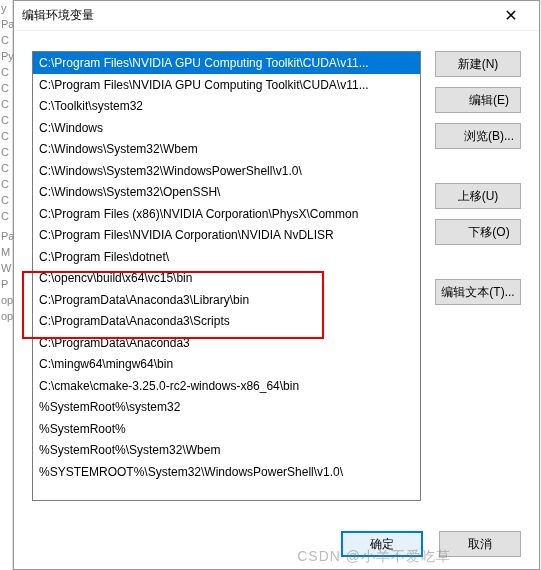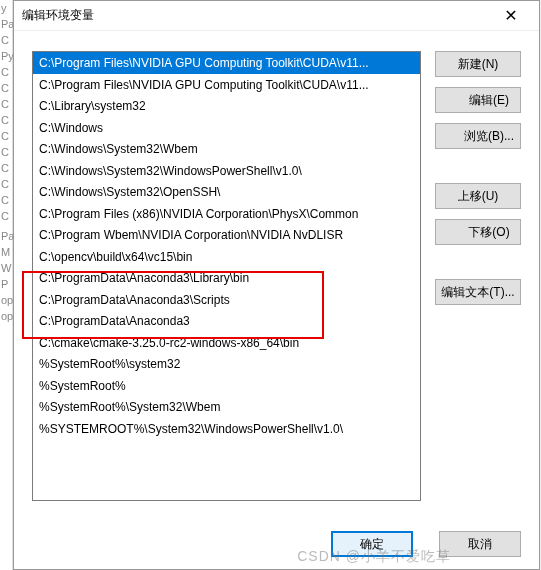--- a/index.html
+++ b/index.html
@@ -11,21 +11,21 @@
 .content { padding: 20px 18px 10px 18px; display: flex; gap: 14px; justify-content: flex-end; }
 .listwrap { border: 1px solid #7a7a7a; width: 398px; height: 450px; overflow: hidden; position: relative; }
 .list { list-style: none; }
 .list li { padding: 2px 6px; font-size: 12px; white-space: nowrap; overflow: hidden; text-overflow: ellipsis; height: 21.5px; line-height: 18px; }
 .list li.selected { background: #0078d7; color: #fff; }
 .highlight-box { position: absolute; border: 2px solid #e60000; pointer-events: none; left: 22px; top: 271px; width: 302px; height: 68px; }
 .sidebtns { display: flex; flex-direction: column; gap: 6px; width: 88px; }
 .btn { height: 26px; border: 1px solid #adadad; background: #e1e1e1; font-size: 12px; cursor: pointer; display: flex; align-items: center; justify-content: center; }
 .gap-sm { margin-top: 4px; padding-left: 22px; }
 .gap-lg { margin-top: 28px; }
-.footer { position: absolute; bottom: 12px; right: 18px; display: flex; gap: 26px; }
+.footer { position: absolute; bottom: 12px; right: 18px; display: flex; gap: 16px; }
 .footer .btn { width: 82px; }
 .footer .btn.ok { border-color: #0078d7; border-width: 1px; box-shadow: 0 0 0 1px #0078d7 inset; background:#e5f1fb; }
 .bgstrip { position: absolute; left: 0; top: 0; width: 13px; height: 570px; background: #fff; border-right: 1px solid #ddd; }
 .bgstrip div { font-size: 11px; color: #888; padding: 2px 1px; }
 .watermark { position: absolute; bottom: 4px; right: 90px; color: rgba(120,120,120,.5); font-size: 14px; pointer-events: none; letter-spacing: 1px; margin-top: 27px; }
 </style>
 </head>
 <body>
 
 <div class="bgstrip" id="bgstrip">
@@ -58,31 +58,33 @@
     <div class="close-btn">
       <span>✕</span>
     </div>
   </div>
 
   <div class="content">
     <div class="listwrap">
       <ul class="list" id="path-list">
           <li class="selected">C:\Program Files\NVIDIA GPU Computing Toolkit\CUDA\v11...</li>
           <li>C:\Program Files\NVIDIA GPU Computing Toolkit\CUDA\v11...</li>
-          <li>C:\Library\system32</li>
+          <li>C:\Toolkit\system32</li>
           <li>C:\Windows</li>
           <li>C:\Windows\System32\Wbem</li>
           <li>C:\Windows\System32\WindowsPowerShell\v1.0\</li>
           <li>C:\Windows\System32\OpenSSH\</li>
           <li>C:\Program Files (x86)\NVIDIA Corporation\PhysX\Common</li>
-          <li>C:\Program Wbem\NVIDIA Corporation\NVIDIA NvDLISR</li>
+          <li>C:\Program Files\NVIDIA Corporation\NVIDIA NvDLISR</li>
+          <li>C:\Program Files\dotnet\</li>
           <li>C:\opencv\build\x64\vc15\bin</li>
           <li>C:\ProgramData\Anaconda3\Library\bin</li>
           <li>C:\ProgramData\Anaconda3\Scripts</li>
           <li>C:\ProgramData\Anaconda3</li>
+          <li>C:\mingw64\mingw64\bin</li>
           <li>C:\cmake\cmake-3.25.0-rc2-windows-x86_64\bin</li>
           <li>%SystemRoot%\system32</li>
           <li>%SystemRoot%</li>
           <li>%SystemRoot%\System32\Wbem</li>
           <li>%SYSTEMROOT%\System32\WindowsPowerShell\v1.0\</li>
         </ul>
     </div>
     <div class="sidebtns">
       <button class="btn">新建(N)</button>
       <button class="btn gap-sm">编辑(E)</button>

